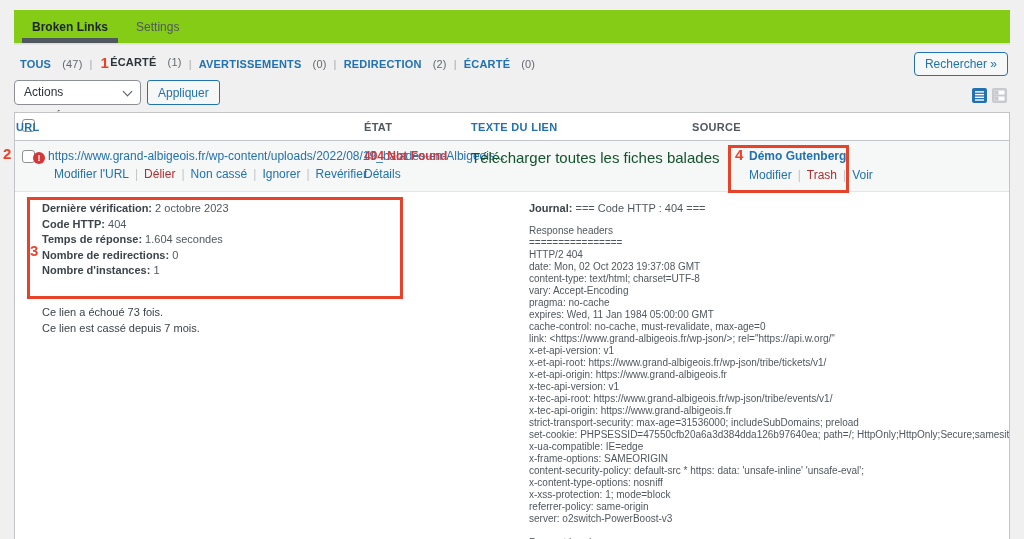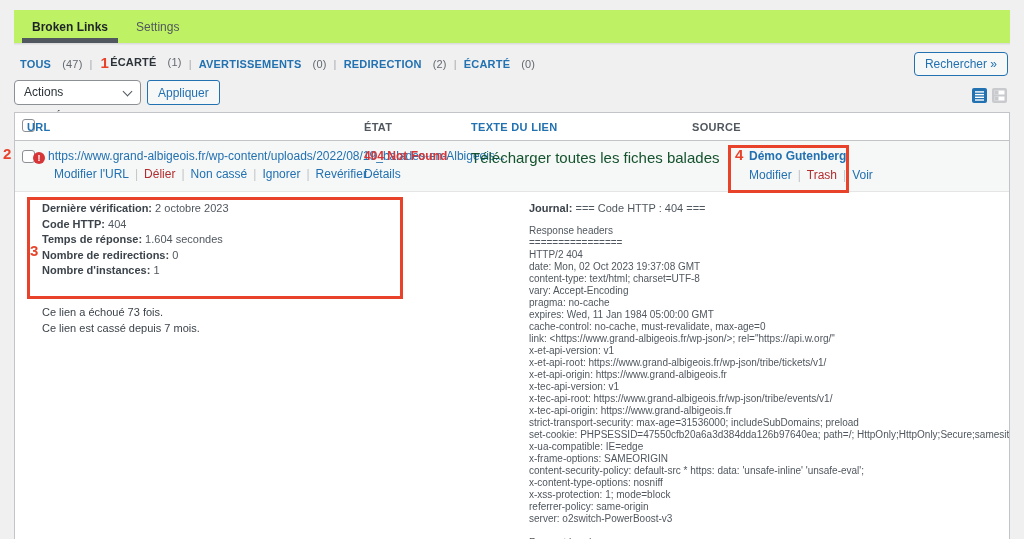--- a/index.html
+++ b/index.html
@@ -7,21 +7,21 @@
     width:1024px;height:539px;overflow:hidden;position:relative;
     background:#f0f0f1;
     font-family:"Liberation Sans",sans-serif;
     -webkit-font-smoothing:antialiased;
   }
   a{text-decoration:none;cursor:pointer;}
 
   
   .tabbar{
     position:absolute;left:14px;top:10px;width:996px;height:34px;
-    background:#bef264;border-bottom:1px solid #dcdcde;
+    background:#84cc16;border-bottom:1px solid #dcdcde;
     box-shadow:0 1px 1px rgba(0,0,0,.04);
     display:flex;align-items:stretch;gap:20px;padding-left:14px;box-sizing:border-box;
   }
   .tab{display:flex;align-items:center;font-size:12px;color:#50575e;position:relative;padding:0 4px;}
   .tab.active{color:#1d2327;font-weight:700;}
   .tab.active::after{
     content:"";position:absolute;left:-6px;right:-6px;bottom:0;height:5px;background:#50575e;
   }
 
   
@@ -72,21 +72,21 @@
   .cb{
     -webkit-appearance:none;appearance:none;width:13px;height:13px;margin:0;
     border:1px solid #8c8f94;border-radius:3px;background:#fff;position:absolute;cursor:pointer;
   }
   .cb.head{left:7px;top:6px;}
   .cb.row{left:7px;top:37px;}
 
   .th{position:absolute;top:8px;font-size:11px;font-weight:700;letter-spacing:.3px;}
   .th.sortable{color:#2271b1;}
   .th.plain{color:#50575e;}
-  .th-url{left:12px;}
+  .th-url{left:1px;}
   .th-etat{left:349px;}
   .th-texte{left:456px;}
   .th-source{left:677px;}
 
   .warn-icon{
     position:absolute;left:18px;top:39px;width:12px;height:12px;border-radius:50%;
     background:#d63638;color:#fff;font-size:9px;font-weight:700;text-align:center;line-height:12px;
   }
   .warn-icon::after{content:"!";}
 

